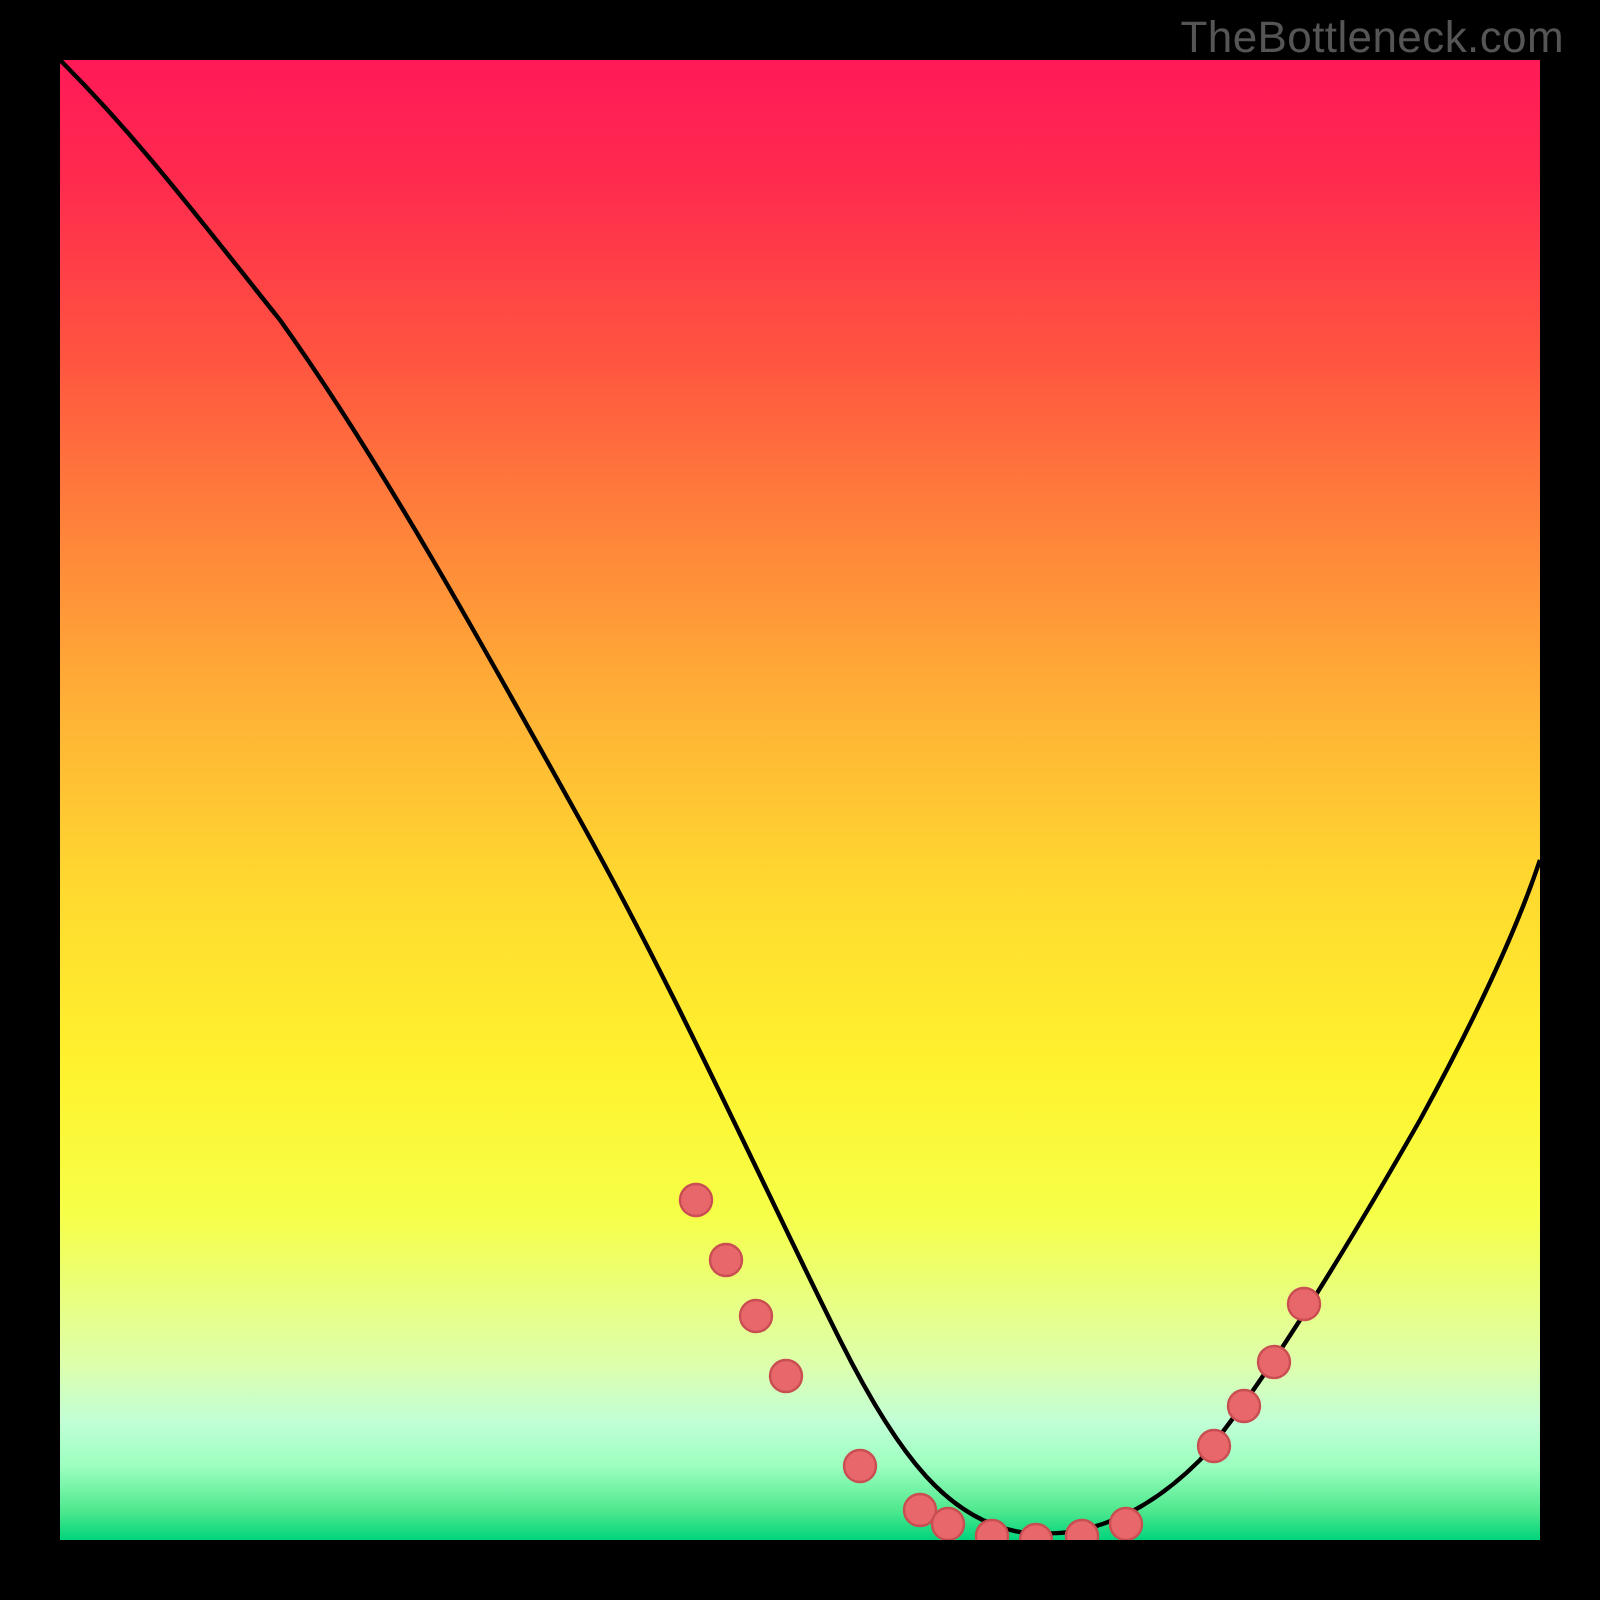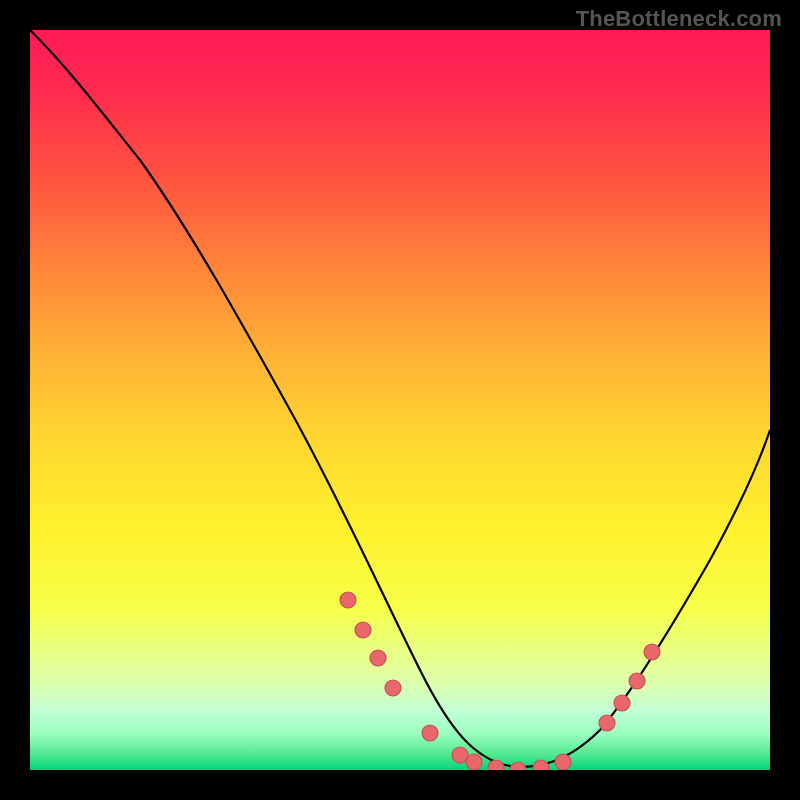--- a/index.html
+++ b/index.html
@@ -11,21 +11,21 @@
     overflow: hidden;
     position: relative;
     font-family: Arial, sans-serif;
   }
   .watermark {
     position: absolute;
     top: 6px;
     right: 18px;
     color: #555;
     font-size: 22px;
-    font-weight: 700;
+    font-weight: 400;
     z-index: 10;
     letter-spacing: 0.2px;
   }
   .plot-frame {
     position: absolute;
     left: 30px;
     top: 30px;
     width: 740px;
     height: 740px;
     background: #000;

